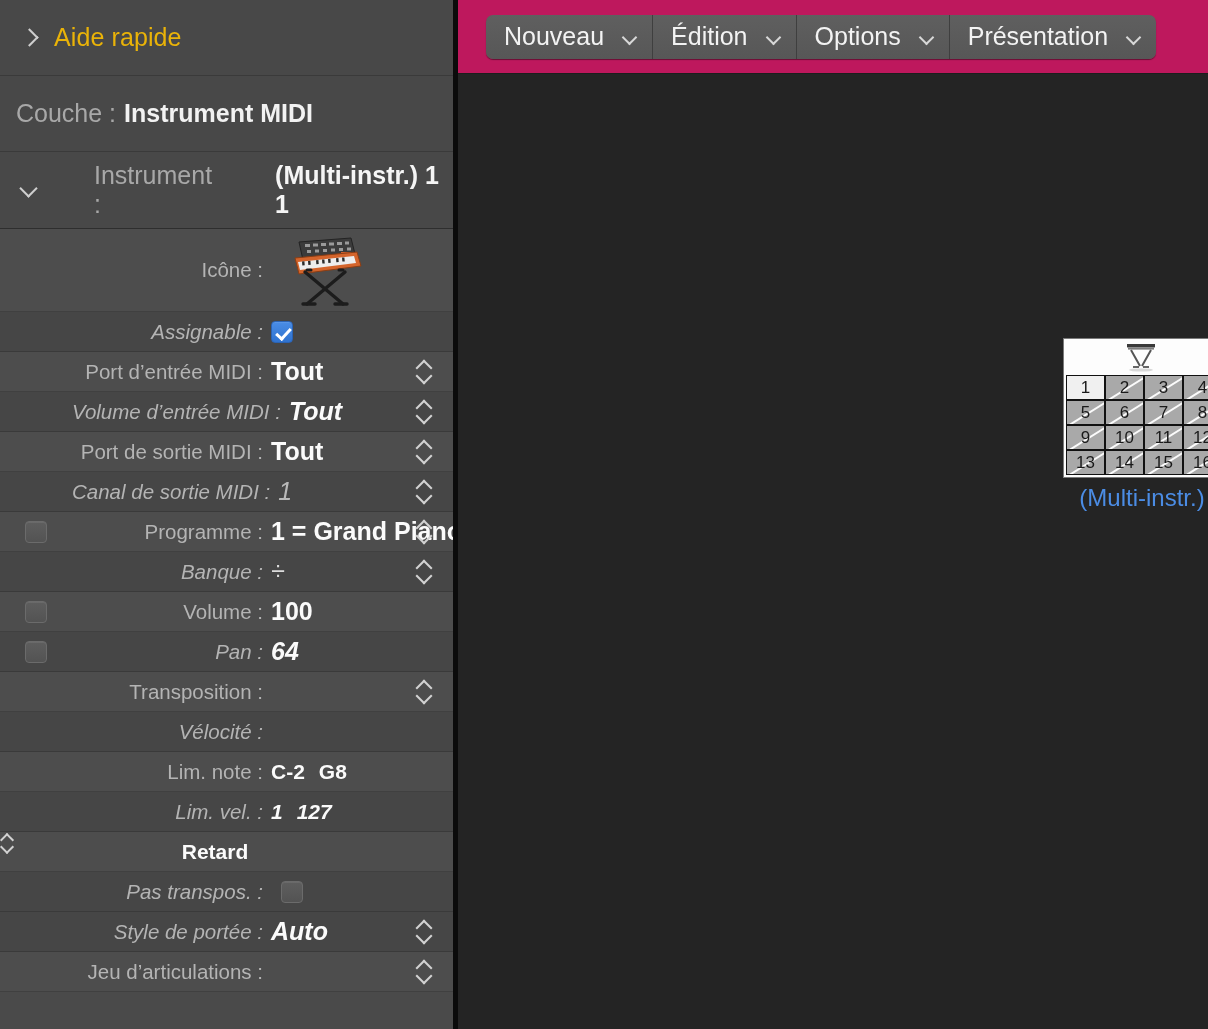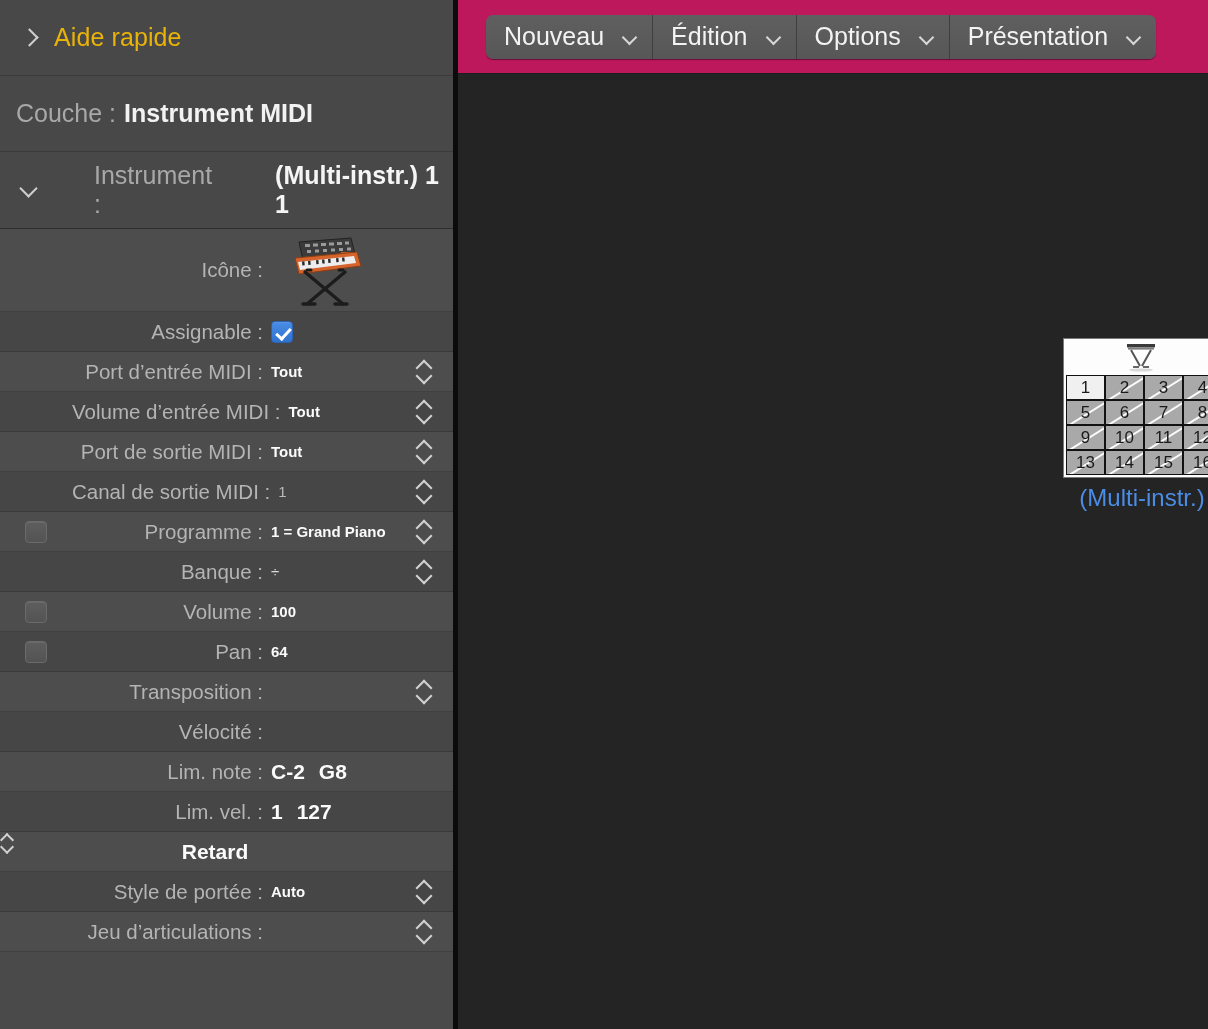--- a/index.html
+++ b/index.html
@@ -65,32 +65,32 @@
   .instr-value { font-size: 25px; color: #f5f5f5; font-weight: bold; margin-left: 14px; }
 
   
   .params { display: block; }
   .prow {
     height: 40px; display: flex; align-items: center;
     position: relative;
     border-bottom: 1px solid rgba(0,0,0,0.16);
   }
   .prow.odd  { background: #4d4d4d; }
-  .prow.even { background: #464646; }
+  .prow.even { background: #464646; font-style: italic; }
   .prow.icon-row { height: 83px; }
 
   .cbox-slot { width: 72px; flex: 0 0 72px; display: flex; justify-content: center; }
   .plabel {
     flex: 1 1 auto; text-align: right;
     font-size: 20.5px; color: #b4b4b4; white-space: nowrap;
     padding-right: 0;
   }
   .pvalue {
     flex: 0 0 auto; margin-left: 8px;
-    font-size: 15px; color: #fbfbfb; font-weight: bold; white-space: nowrap;
+    font-size: 25px; color: #fbfbfb; font-weight: bold; white-space: nowrap;
   }
   .pvalue.dim { color: #b9b9b9; font-weight: normal; }
   .pvalue.sym { font-weight: normal; color: #dcdcdc; }
   .pvalue-pair { margin-left: 8px; display: flex; gap: 14px; }
   .pvalue-pair span { font-size: 21px; color: #fbfbfb; font-weight: bold; }
 
   .value-col { width: 182px; flex: 0 0 182px; margin-left: 8px; display: flex; align-items: center; }
   .value-col .pvalue, .value-col .pvalue-pair { margin-left: 0; }
 
   
@@ -380,20 +380,27 @@
               <span>127</span>
             </span>
           </div>
         </div>
         <div class="prow odd center">
           <span class="retard-text">Retard</span>
           <span class="stepper inline"></span>
         </div>
         <div class="prow even">
           <div class="cbox-slot"></div>
+          <span class="plabel">Pas transpos. :</span>
+          <div class="value-col">
+            <span class="cb cb-right"></span>
+          </div>
+        </div>
+        <div class="prow even">
+          <div class="cbox-slot"></div>
           <span class="plabel">Style de portée :</span>
           <div class="value-col">
             <span class="pvalue">Auto</span>
           </div>
           <span class="stepper"></span>
         </div>
         <div class="prow odd">
           <div class="cbox-slot"></div>
           <span class="plabel">Jeu d’articulations :</span>
           <div class="value-col"></div>

